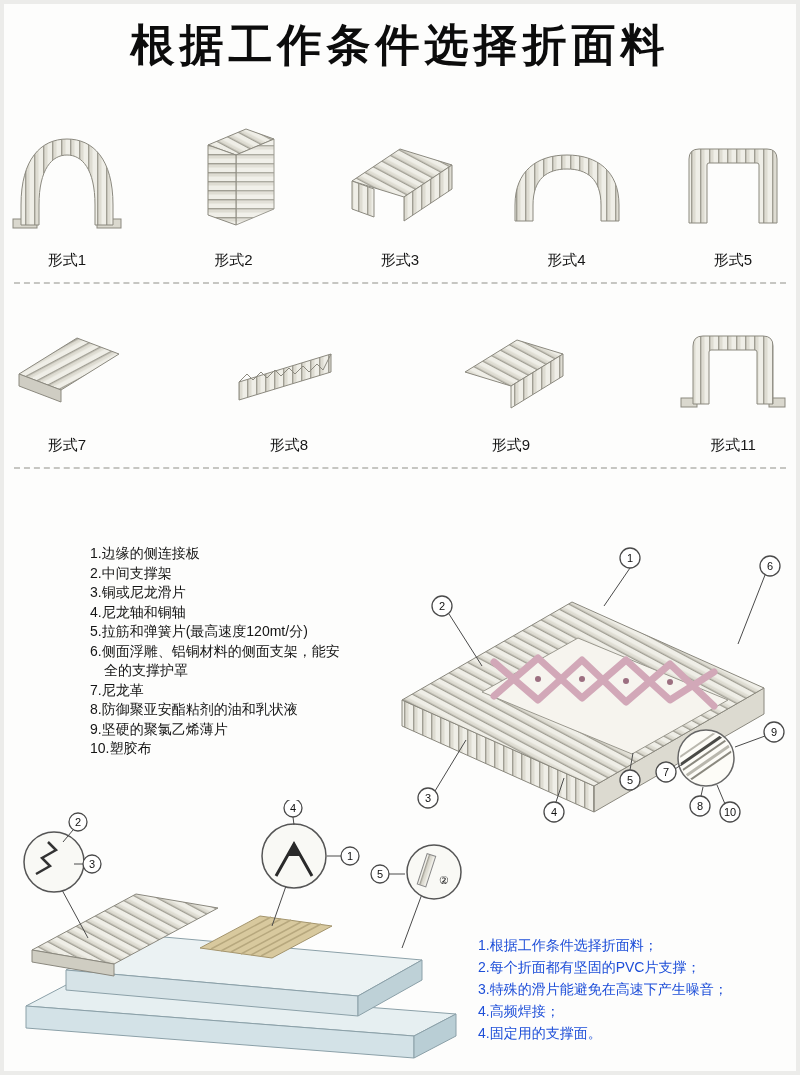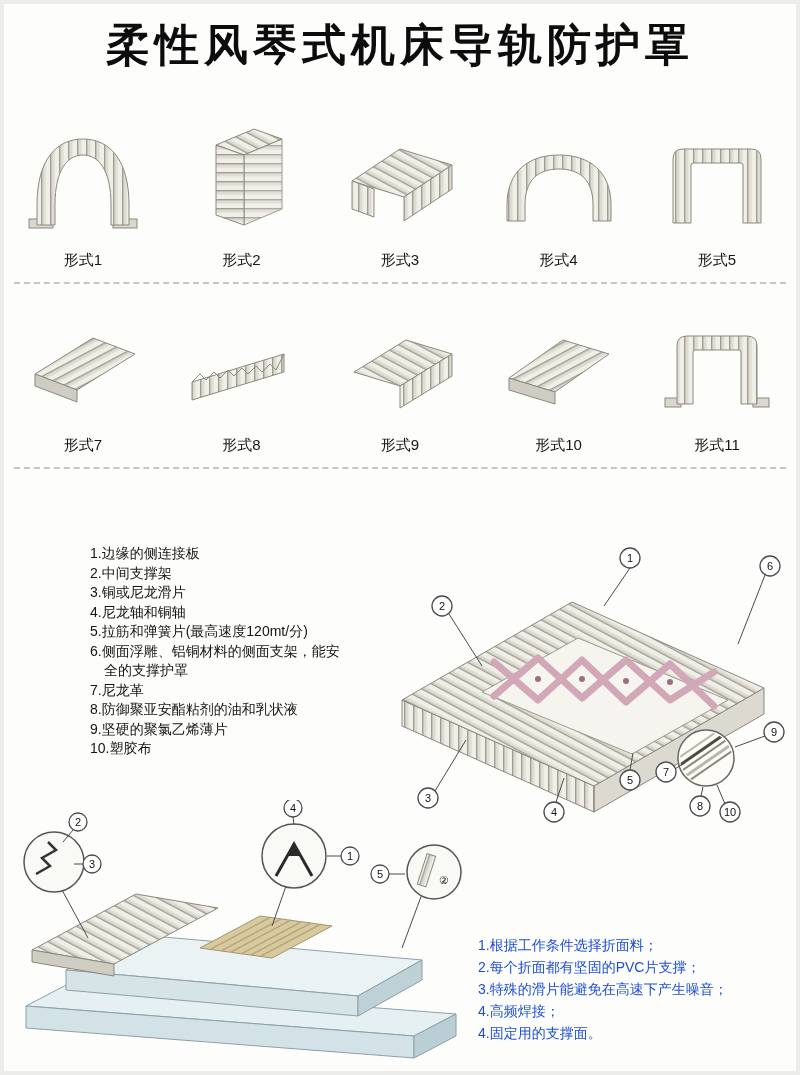--- a/index.html
+++ b/index.html
@@ -19,21 +19,21 @@
     text-align:center;
     font-size:44px;
     font-weight:900;
     letter-spacing:5px;
     color:#0c0c0c;
   }
   .forms-row{
     display:flex;
     justify-content:space-between;
     align-items:flex-end;
-    padding:0 16px;
+    padding:0 0;
   }
   .row1{margin-top:34px;}
   .row2{margin-top:10px;}
   .form-cell{width:126px;text-align:center;}
   .form-cell svg{display:block;margin:0 auto;}
   .form-label{font-size:15px;margin-top:2px;color:#161616;}
   .sep{border-top:2px dashed #c6c6c2;margin:12px 10px 0 10px;height:0;}
   .parts{
     position:absolute;left:86px;top:540px;width:255px;
     font-size:14px;line-height:19.5px;color:#151515;
@@ -74,21 +74,21 @@
     <pattern id="pr" width="9" height="9" patternUnits="userSpaceOnUse" patternTransform="rotate(62)">
       <rect width="9" height="9" fill="#efeee7"></rect>
       <rect width="4.5" height="9" fill="#dedcd2"></rect>
       <rect width="1.4" height="9" fill="#a09e93"></rect>
     </pattern>
   </defs>
 </svg>
 
 <div class="page">
 
-  <div class="title">柔性风琴式机床导轨防护罩</div>
+  <div class="title">根据工作条件选择折面料</div>
 
   <div class="forms-row row1">
     <div class="form-cell">
       <svg width="120" height="140" viewBox="0 0 120 140">
         <rect x="6" y="110" width="24" height="9" fill="#dad8ce" class="outl"></rect>
         <rect x="90" y="110" width="24" height="9" fill="#dad8ce" class="outl"></rect>
         <path d="M14,116 L14,96 C14,50 34,30 60,30 C86,30 106,50 106,96 L106,116 L88,116 L88,96 C88,60 75,46 60,46 C45,46 32,60 32,96 L32,116 Z" fill="url(#pv)" class="outl"></path>
       </svg>
       <div class="form-label">形式1</div>
     </div>
@@ -138,27 +138,20 @@
         <path d="M10,88 L18,80 L24,86 L32,78 L38,84 L46,76 L52,82 L60,74 L66,80 L74,72 L80,78 L88,70 L94,76 L102,60" fill="none" class="outl"></path>
       </svg>
       <div class="form-label">形式8</div>
     </div>
     <div class="form-cell">
       <svg width="120" height="140" viewBox="0 0 120 140">
         <path d="M14,78 L66,46 L112,60 L60,92 Z" fill="url(#pl)" class="outl"></path>
         <path d="M60,92 L112,60 L112,82 L60,114 Z" fill="url(#pv)" class="outl"></path>
       </svg>
       <div class="form-label">形式9</div>
-    </div>
-    <div class="form-cell">
-      <svg width="120" height="140" viewBox="0 0 120 140">
-        <path d="M10,84 L64,46 L110,60 L56,98 Z" fill="url(#pr)" class="outl"></path>
-        <path d="M10,84 L56,98 L56,110 L10,96 Z" fill="#cfcdc3" class="outl"></path>
-      </svg>
-      <div class="form-label">形式10</div>
     </div>
     <div class="form-cell">
       <svg width="120" height="140" viewBox="0 0 120 140">
         <rect x="8" y="104" width="16" height="9" fill="#dad8ce" class="outl"></rect>
         <rect x="96" y="104" width="16" height="9" fill="#dad8ce" class="outl"></rect>
         <path d="M20,110 L20,52 Q20,42 30,42 L90,42 Q100,42 100,52 L100,110 L84,110 L84,58 Q84,56 82,56 L38,56 Q36,56 36,58 L36,110 Z" fill="url(#pv)" class="outl"></path>
       </svg>
       <div class="form-label">形式11</div>
     </div>
   </div>

